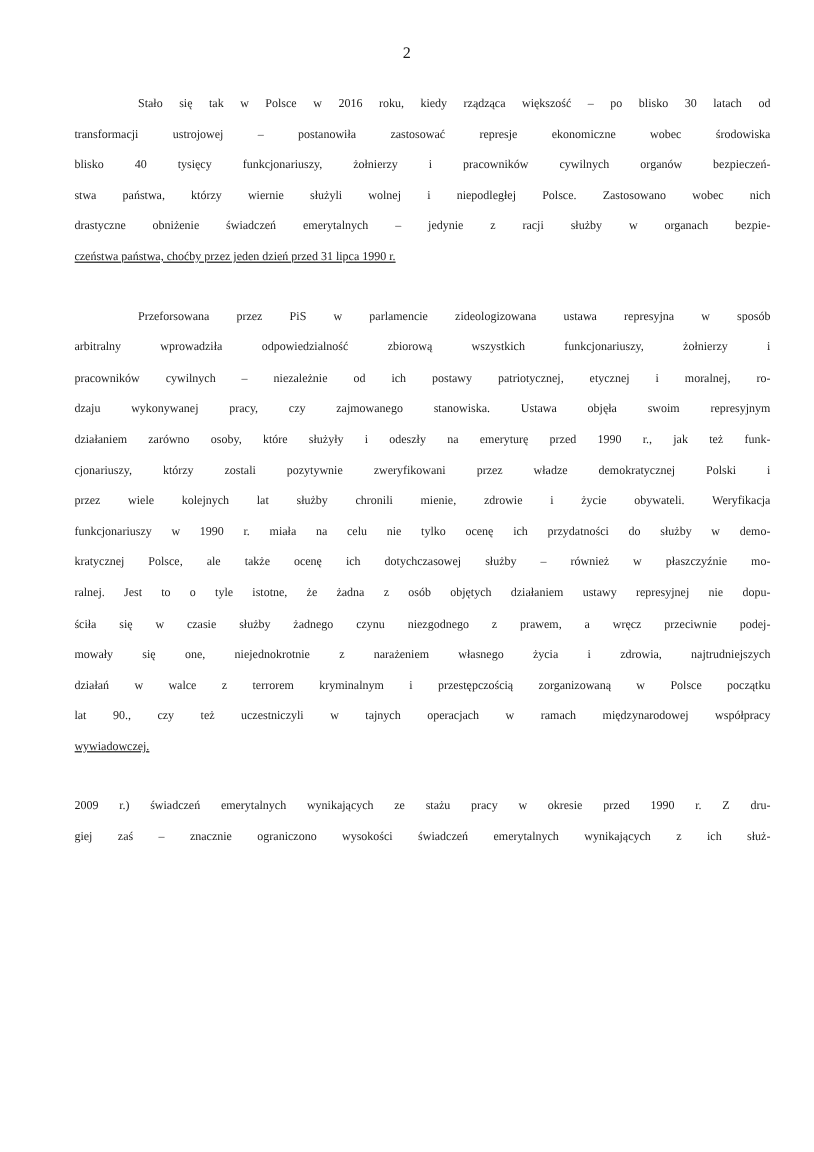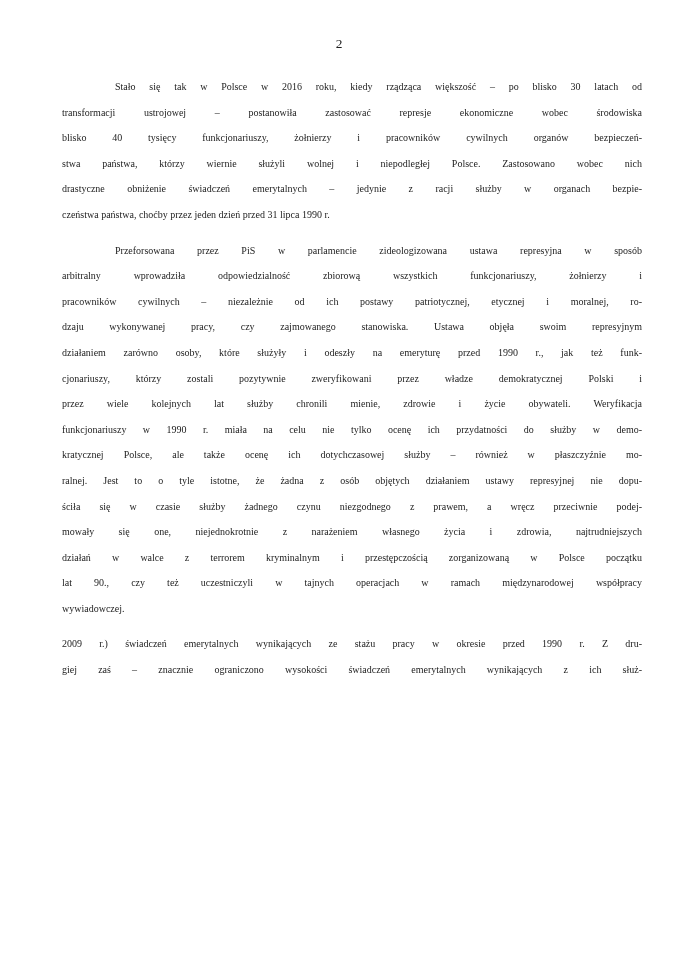--- a/index.html
+++ b/index.html
@@ -29,36 +29,37 @@
     position: absolute;
     top: 74px;
     left: 62px;
     width: 580px;
   }
   .paragraph {
     margin: 0;
     padding: 0;
   }
   .paragraph + .paragraph {
-    margin-top: 10px;
+    margin-top: 24px;
   }
   .line {
     font-size: 10px;
     line-height: 25.6px;
     height: 25.6px;
     overflow: hidden;
     text-align: justify;
     text-align-last: justify;
     white-space: normal;
   }
   .line.first-line {
     text-indent: 53px;
   }
   .line.last-line {
     text-align-last: left;
+    text-decoration: underline;
   }
 </style>
 </head>
 <body>
 
 <div class="page">
   <div class="page-number">2</div>
   <div class="content">
       <div class="paragraph">
         <div class="line first-line">Stało się tak w Polsce w 2016 roku, kiedy rządząca większość – po blisko 30 latach od</div>

